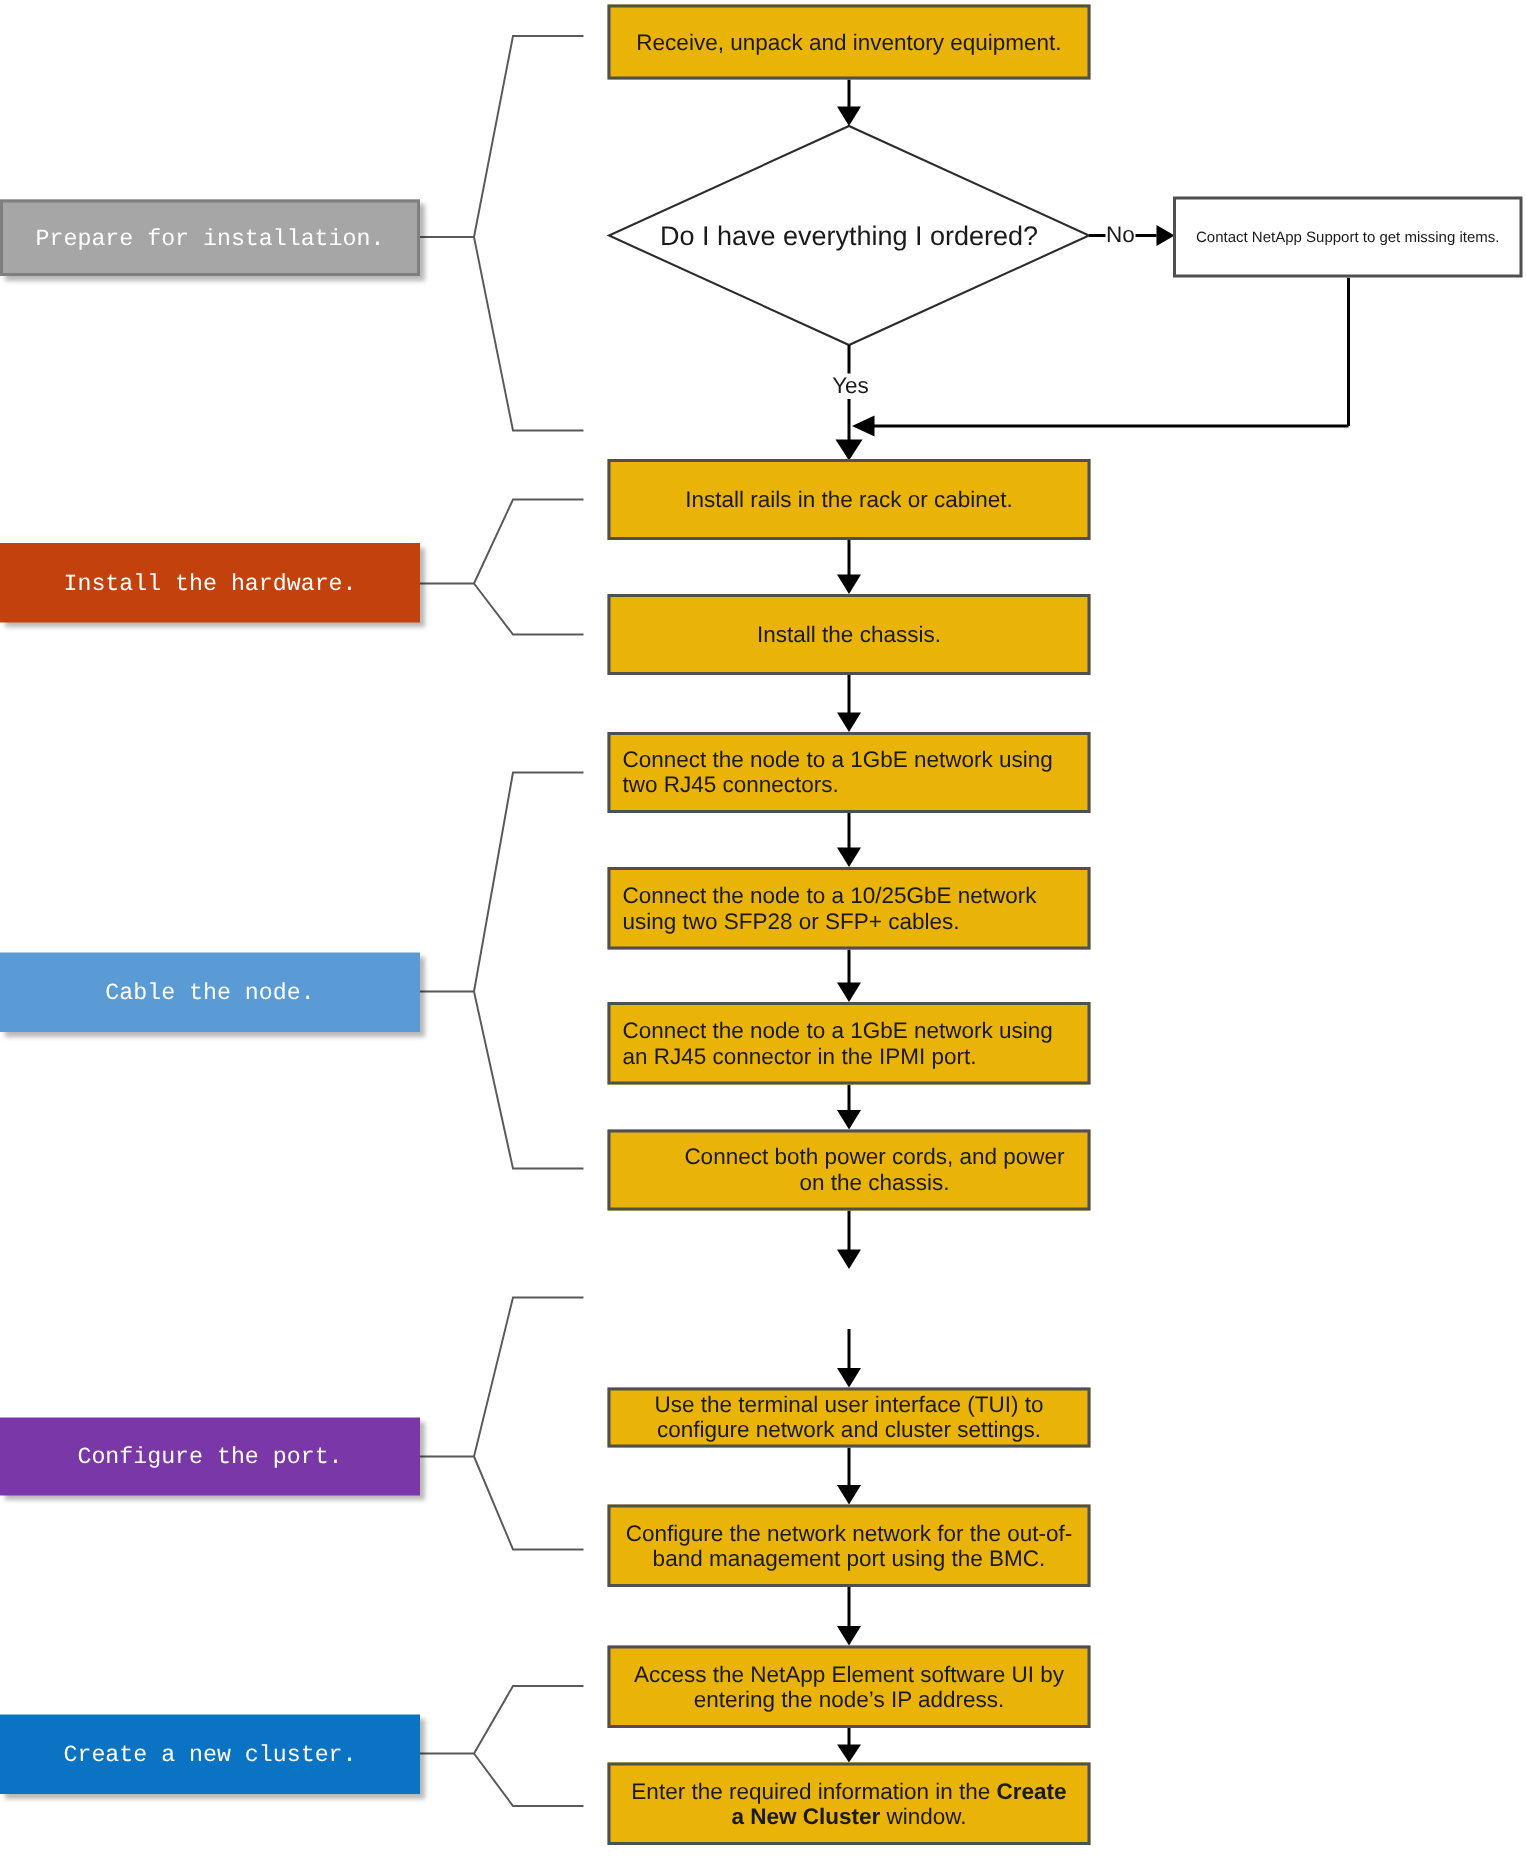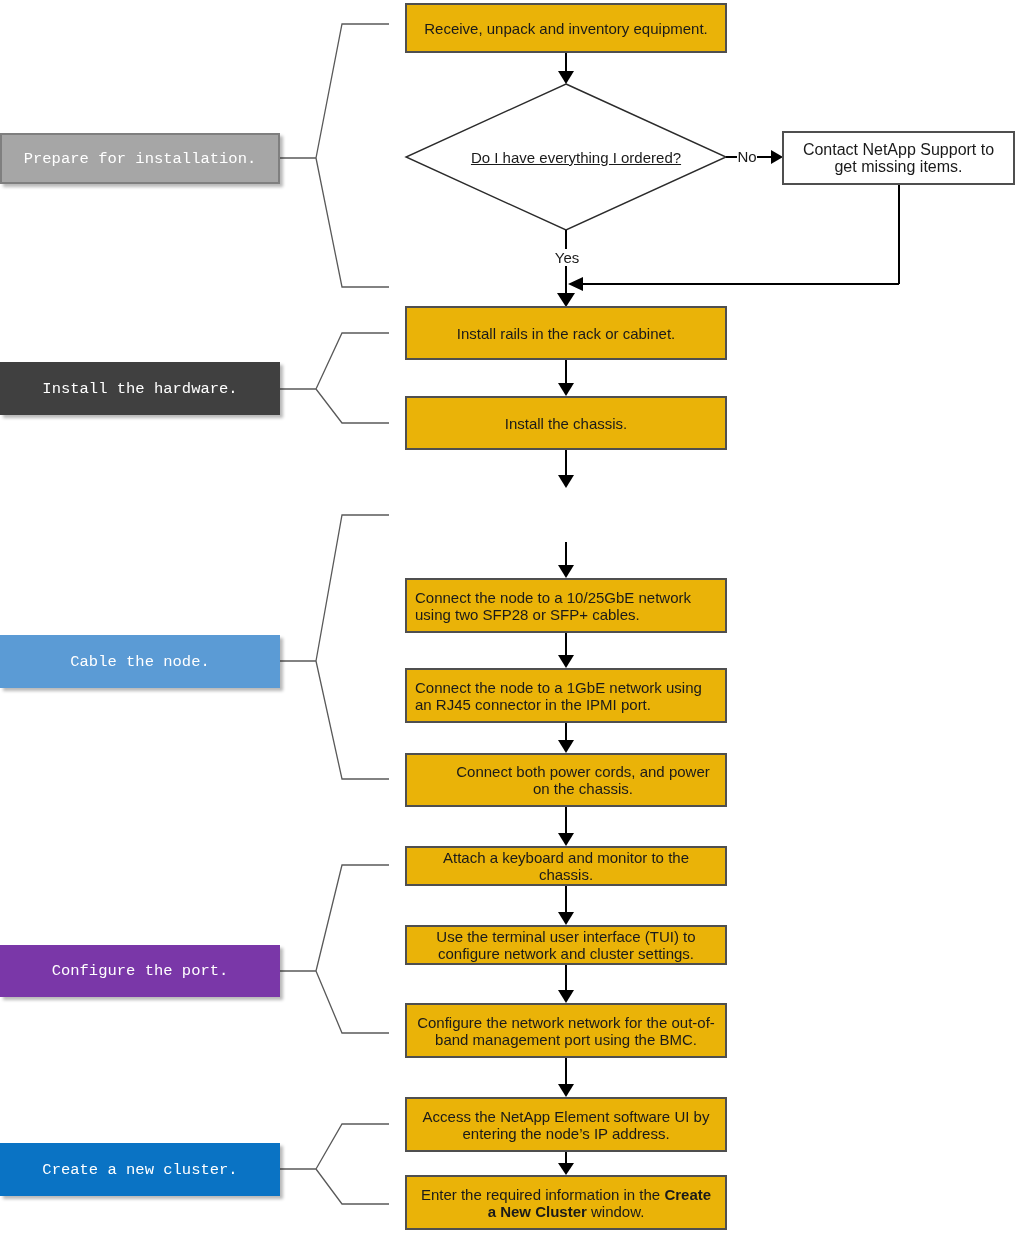--- a/index.html
+++ b/index.html
@@ -61,38 +61,37 @@
     top: 131px;
     width: 233px;
     height: 54px;
     background: #ffffff;
     border: 2px solid #4f4f4f;
     box-sizing: border-box;
     display: flex;
     align-items: center;
     justify-content: center;
     text-align: center;
-    font-size: 16px;
+    font-size: 10px;
     line-height: 17px;
     z-index: 2;
     padding: 2px 6px;
   }
   .diamond-text {
     position: absolute;
-    left: 440px;
+    left: 430px;
     top: 134px;
     width: 272px;
     height: 46px;
     display: flex;
     align-items: center;
     justify-content: center;
     text-align: center;
-    font-size: 15px;
-    z-index: 2;
-    text-decoration: underline;
+    font-size: 18px;
+    z-index: 2;
   }
   .branch-label {
     position: absolute;
     font-size: 15px;
     z-index: 3;
   }
   .label-yes {
     left: 540px;
     top: 249px;
     width: 54px;
@@ -161,47 +160,47 @@
 
       <polygon points="771,150 771,164 783,157"></polygon>
 
       <polygon points="583,277 583,291 568,284"></polygon>
     </g>
   </svg>
 
   <div class="phase-label phase-gray" style="top: 133px; height: 51px; background-color: rgb(166, 166, 166);">
     <span>Prepare for installation.</span>
   </div>
-  <div class="phase-label" style="top: 362px; height: 53px; background-color: #404040;">
+  <div class="phase-label" style="top: 362px; height: 53px; background-color: #c2410c;">
     <span>Install the hardware.</span>
   </div>
   <div class="phase-label" style="top: 635px; height: 53px; background-color: rgb(91, 155, 213);">
     <span>Cable the node.</span>
   </div>
   <div class="phase-label" style="top: 945px; height: 52px; background-color: rgb(122, 55, 168);">
     <span>Configure the port.</span>
   </div>
   <div class="phase-label" style="top: 1143px; height: 53px; background-color: rgb(10, 115, 196);">
     <span>Create a new cluster.</span>
   </div>
 
   <div class="flow-box" style="top:3px; height:50px;">Receive, unpack and inventory equipment.</div>
 
   <div class="flow-box" style="top:306px; height:54px;">Install rails in the rack or cabinet.</div>
 
   <div class="flow-box" style="top:396px; height:54px;">Install the chassis.</div>
 
+  <div class="flow-box align-left" style="top:488px; height:54px;">Connect the node to a 1GbE network using two RJ45 connectors.</div>
 
   <div class="flow-box align-left" style="top:578px; height:55px;">Connect the node to a 10/25GbE network using two SFP28 or SFP+ cables.</div>
 
   <div class="flow-box align-left" style="top:668px; height:55px;">Connect the node to a 1GbE network using an RJ45 connector in the IPMI port.</div>
 
   <div class="flow-box" style="top:753px; height:54px;padding-left:42px;">Connect both power cords, and power on the chassis.</div>
 
-  <div class="flow-box" style="top:846px; height:40px;">Attach a keyboard and monitor to the chassis.</div>
 
   <div class="flow-box" style="top:925px; height:40px;">Use the terminal user interface (TUI) to configure network and cluster settings.</div>
 
   <div class="flow-box" style="top:1003px; height:55px;">Configure the network network for the out-of-band management port using the BMC.</div>
 
   <div class="flow-box" style="top:1097px; height:55px;">Access the NetApp Element software UI by entering the node’s IP address.</div>
 
   <div class="flow-box" style="top:1175px; height:55px;">
     <span><span>Enter the required information in the </span><span class="bold">Create a New Cluster</span><span> window.</span></span>
   </div>

